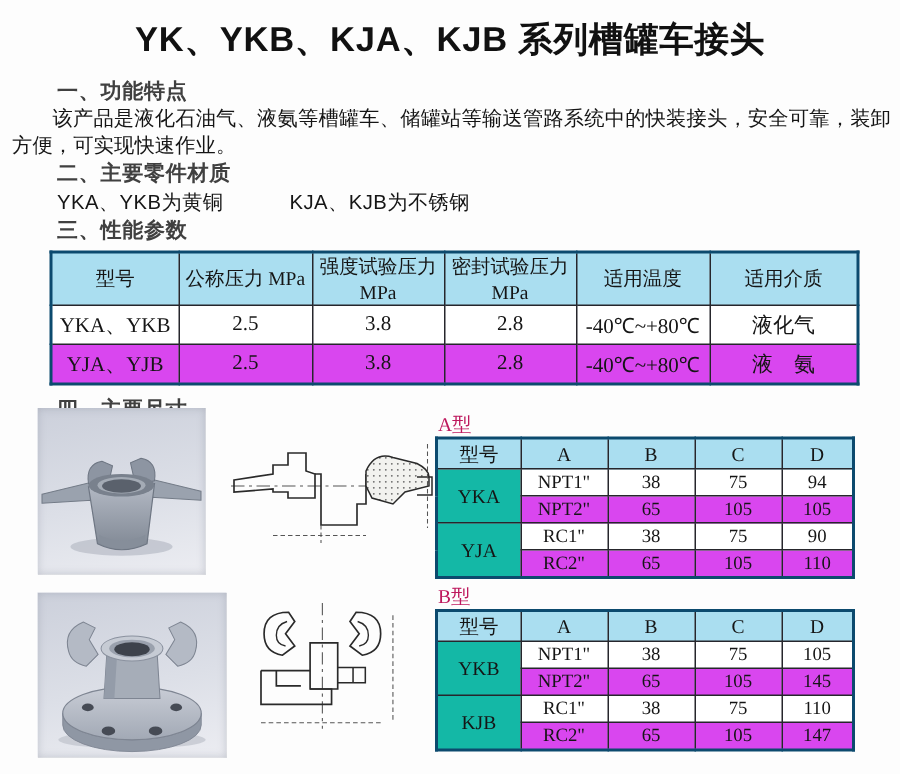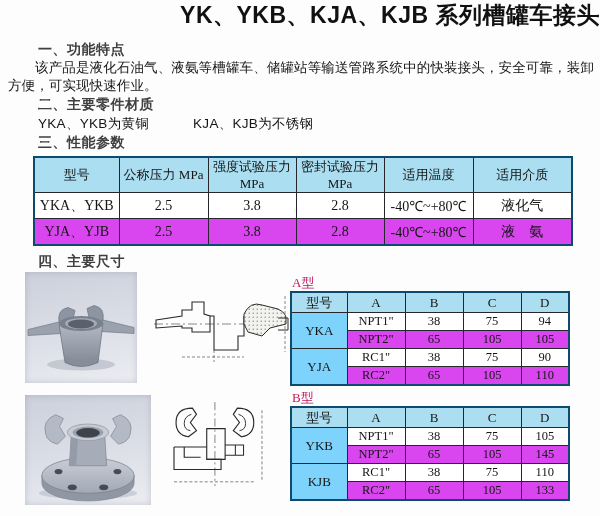--- a/index.html
+++ b/index.html
@@ -2,21 +2,21 @@
 <html><head>
 <meta charset="utf-8">
 <style>
   html,body{margin:0;padding:0;background:#ffffff;}
   .page{
     position:relative;width:600px;height:516px;overflow:hidden;
     background:#fdfdfd;color:#151515;
     font-family:"Liberation Sans",sans-serif;
   }
   .title{
-    margin:0;padding-top:1px;text-align:right;
+    margin:0;padding-top:12px;text-align:center;
     font-size:23px;line-height:28px;font-weight:bold;letter-spacing:0.5px;color:#111;
   }
   .sec-h{
     color:#404040;font-weight:bold;font-size:14px;line-height:17px;
     margin:2px 0 1px 38px;letter-spacing:0.5px;
   }
   .sec-h.first{margin-top:12px;}
   .body-par{
     margin:1px 6px 1px 8px;font-size:13.5px;line-height:17.5px;
     text-indent:27px;letter-spacing:0.1px;text-align:justify;
@@ -35,21 +35,21 @@
   table.perf th{background:#aadef0;font-size:13px;height:26px;}
   table.perf td{font-size:14px;height:25px;}
   tr.yellow td{background:#d946ef;}
   .sec-h.dim-h{margin-top:7px;}
   
   .abs{position:absolute;}
   .dim-label{font-family:"Liberation Serif",serif;font-size:13px;line-height:13px;color:#be185d;margin:0 0 2px 2px;}
   table.dim{width:280px;table-layout:fixed;}
   table.dim th{background:#aadef0;font-size:13px;height:19px;}
   table.dim td{font-size:12.5px;height:17px;}
-  table.dim td.model{font-size:13px;background:#7dd3fc;}
+  table.dim td.model{font-size:13px;background:#14b8a6;}
   
   .photo{
     background:linear-gradient(168deg,#ccd0db 0%,#dcdfe7 55%,#ecedf2 100%);
     box-shadow:inset 0 0 6px rgba(120,125,140,.35);
   }
   .photo svg,.draw svg{display:block;width:100%;height:100%;}
 </style>
 </head>
 <body>
 
@@ -275,19 +275,19 @@
           <td class="model" rowspan="2">KJB</td>
           <td>RC1"</td>
           <td>38</td>
           <td>75</td>
           <td>110</td>
         </tr>
         <tr class="yellow">
           <td>RC2"</td>
           <td>65</td>
           <td>105</td>
-          <td>133</td>
+          <td>147</td>
         </tr>
       </tbody>
     </table>
   </div>
 
 </div>
 
 </body></html>

